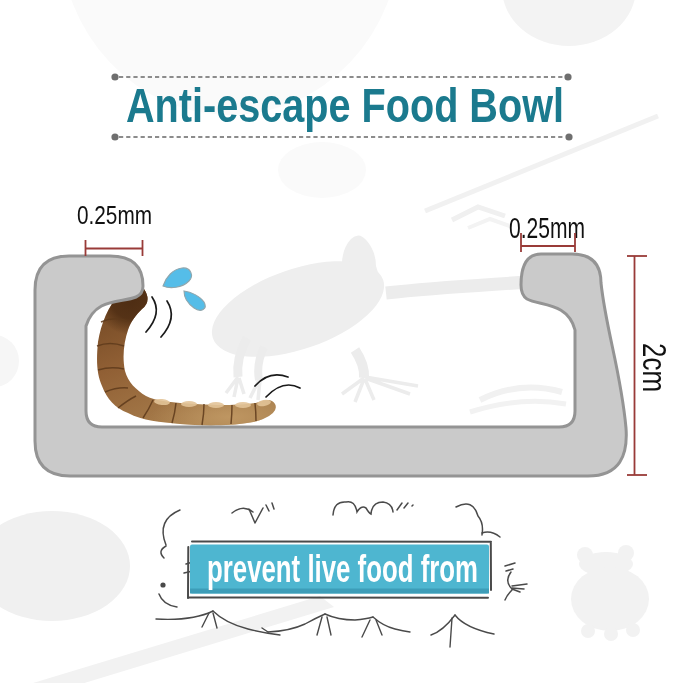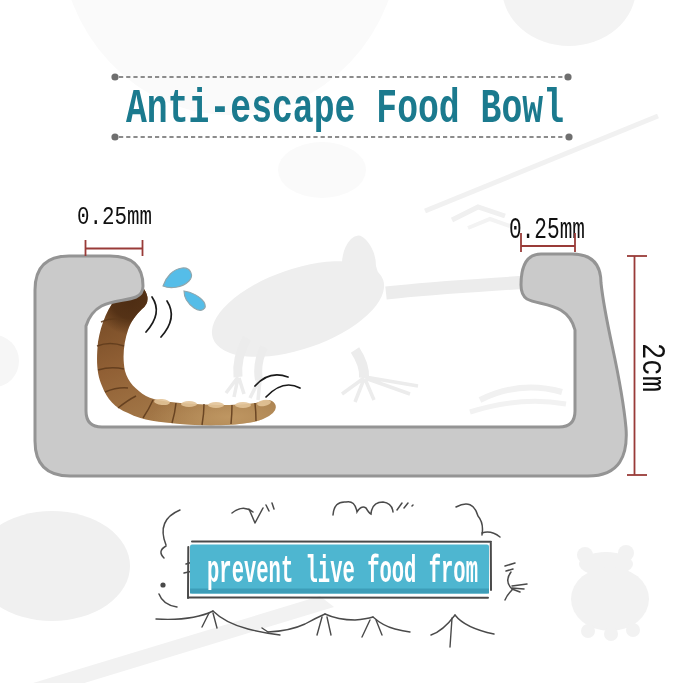--- a/index.html
+++ b/index.html
@@ -1,17 +1,17 @@
 <!DOCTYPE html>
 <html><head>
 <meta charset="utf-8">
 <style>
   html,body{margin:0;padding:0;background:#ffffff;}
   #stage{position:relative;width:679px;height:683px;overflow:hidden;background:#ffffff;
-         font-family:Liberation Mono, monospace;}
+         font-family:Liberation Sans, sans-serif;}
   svg{position:absolute;left:0;top:0;}
 </style>
 </head>
 <body>
 <div id="stage">
 <svg width="679" height="683" viewBox="0 0 679 683">
 <defs>
   <radialGradient id="headDark" cx="0.5" cy="0.5" r="0.5">
     <stop offset="0" stop-color="#4e2d13"></stop>
     <stop offset="0.55" stop-color="#4e2d13" stop-opacity="0.85"></stop>

